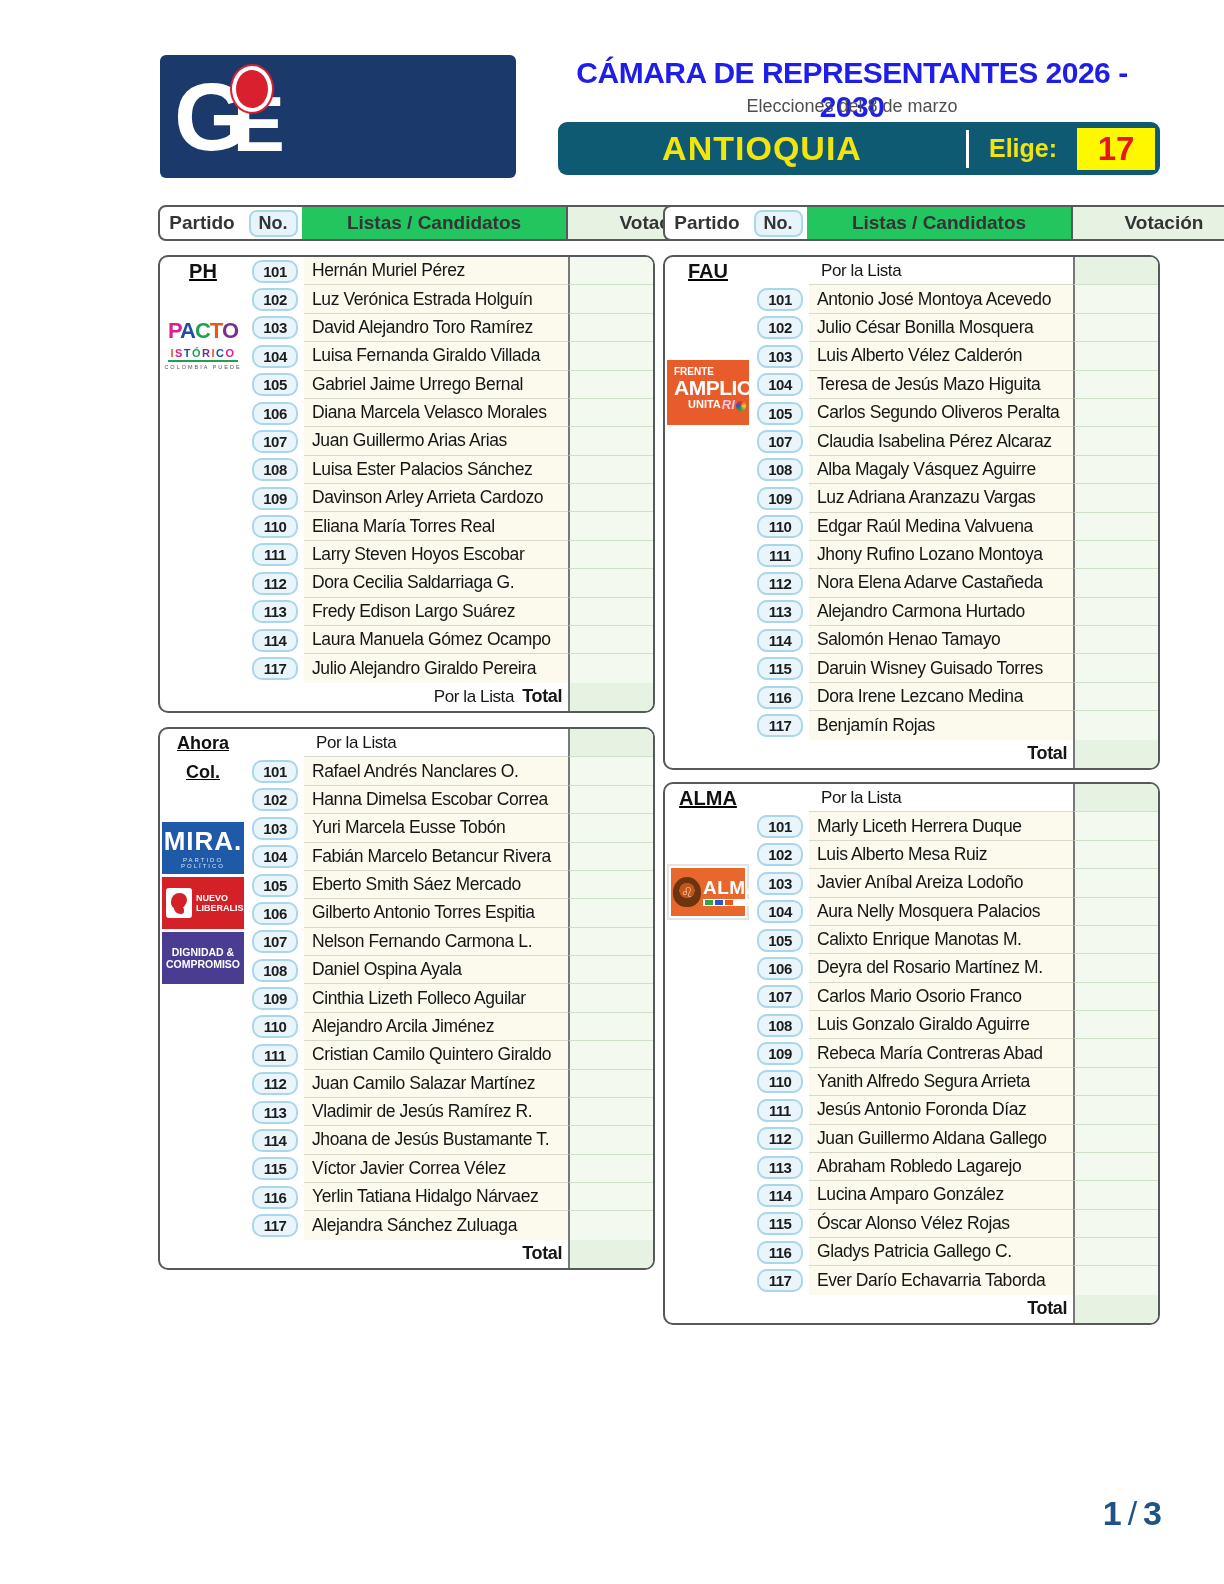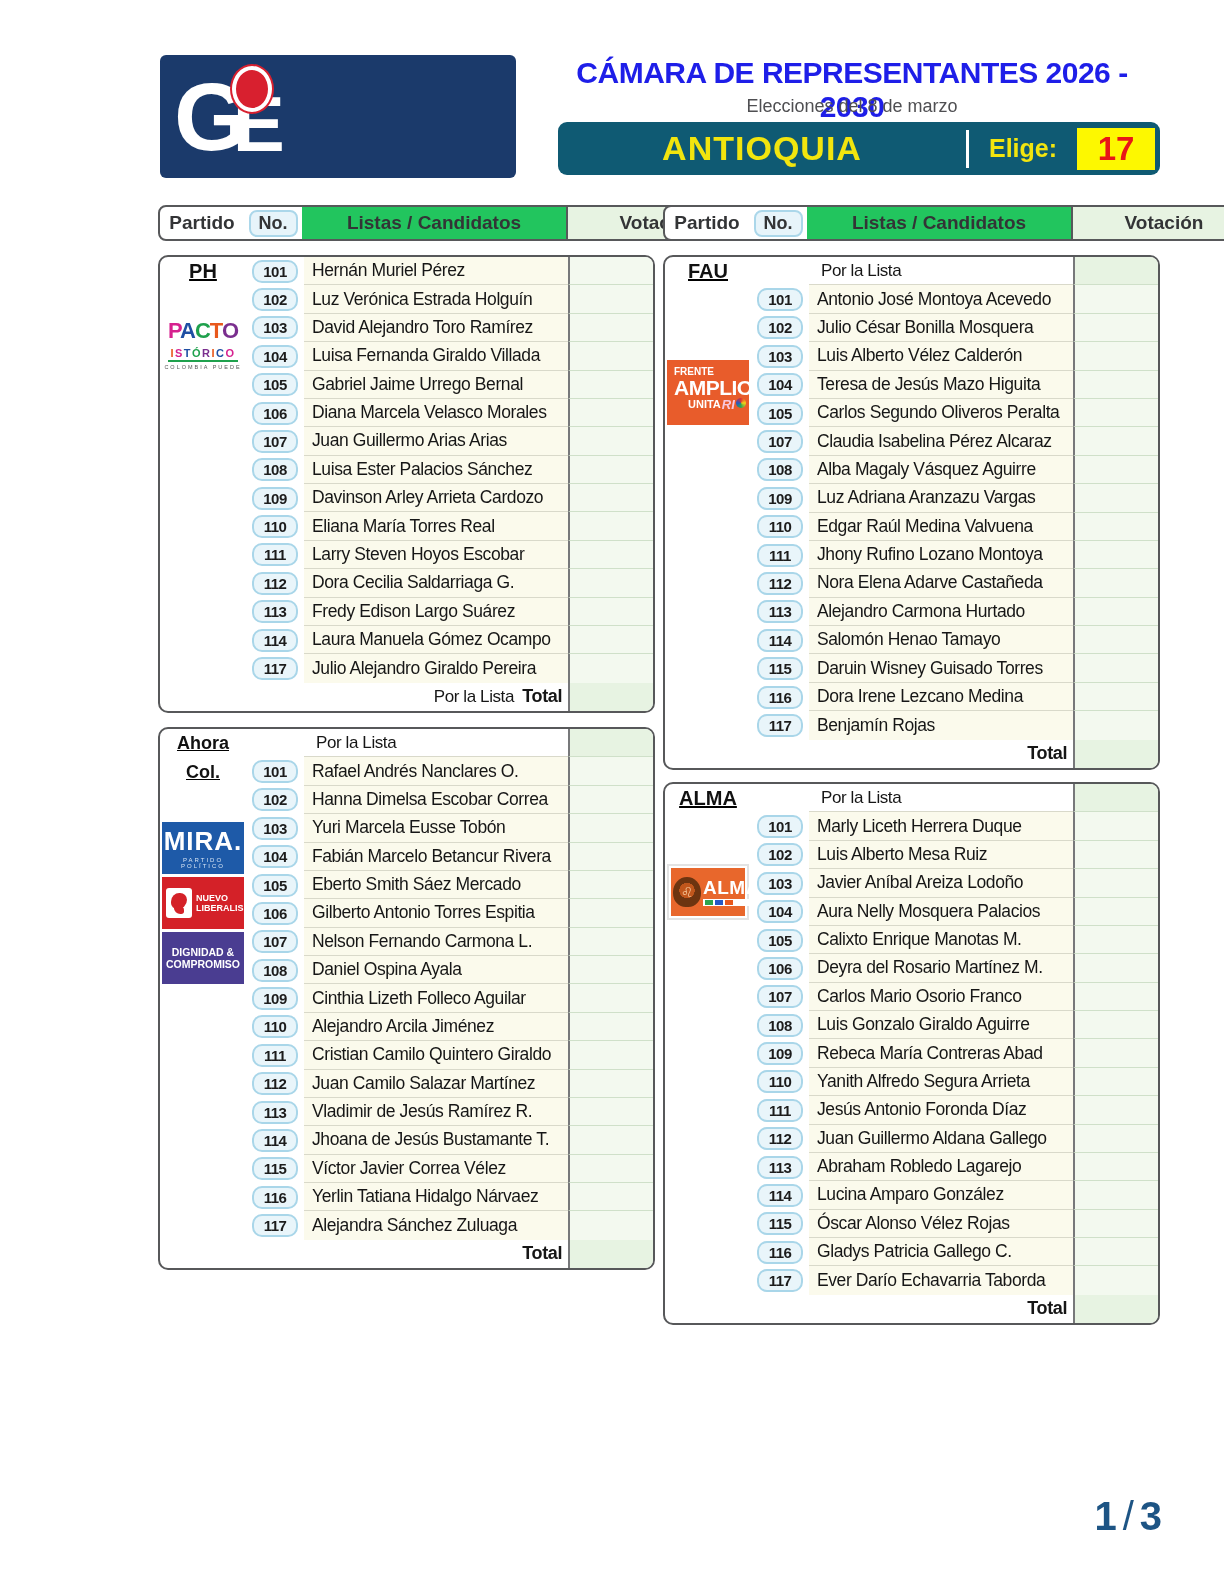--- a/index.html
+++ b/index.html
@@ -94,41 +94,41 @@
   .nl-text { color:#fff; font-weight:bold; font-size:9px; line-height:10px; margin-left:4px; }
 
   .logo-dig { position:absolute; left:2px; top:203px; width:82px; height:52px; background:#4a3d91;
               color:#fff; font-weight:bold; font-size:10.5px; line-height:12px; text-align:center;
               display:flex; flex-direction:column; justify-content:center; }
 
   .logo-fau { position:absolute; left:2px; top:63px; width:82px; height:65px; background:#e85c2b;
               color:#fff; padding:7px 0 0 7px;margin-top:40px; }
   .fau-l1 { font-weight:bold; font-size:10px; line-height:10px; }
   .fau-l2 { font-weight:bold; font-size:21px; line-height:21px; letter-spacing:-0.5px; }
-  .fau-l3 { font-weight:bold; font-size:11px; line-height:13px; padding-left:14px; display:flex; align-items:flex-start; }
+  .fau-l3 { font-weight:bold; font-size:11px; line-height:13px; padding-left:14px; display:flex; align-items:flex-end; }
   .fau-ri { font-style:italic; font-size:13px; color:#f7c8dd; margin-left:1px; }
   .fau-o { width:10px; height:10px; border-radius:50%; margin-left:1px;
            background:conic-gradient(#e03131,#f5d117,#2da44e,#2458c5,#e03131); }
 
   .logo-alma { position:absolute; left:2px; top:80px; width:82px; height:56px; background:#ffffff;
                border:2px solid #e3e3e3; padding:2px; }
   .alma-inner { width:100%; height:100%; background:#e8672c; display:flex; align-items:center; padding:2px; }
   .lion { width:28px; height:30px; flex:none; border-radius:50% 50% 45% 45%;
           background:radial-gradient(circle at 50% 45%, #c0561c 0 35%, #6d3410 36% 100%);
           display:flex; align-items:center; justify-content:center; }
   .leo { color:#f6c79a; font-size:14px; }
   .alma-right { margin-left:2px; }
   .alma-name { color:#fff; font-weight:bold; font-size:19px; line-height:19px; letter-spacing:0.5px; }
   .alma-badges { background:#ffffff; margin-top:2px; padding:1px 2px; display:flex; gap:2px; }
   .alma-badges span { width:8px; height:5px; display:inline-block; }
   .b1{background:#2da44e}.b2{background:#2458c5}.b3{background:#e8581c}
 
   
   .page-num { position:absolute; left:1040px; top:1494px; width:122px; text-align:right;
-              color:#1d5484; font-weight:bold; font-size:40px; }
+              color:#1d5484; font-weight:bold; font-size:34px; }
   .page-num .sep { font-weight:normal; padding:0 6px; }
 </style>
 </head>
 <body>
 
 <div class="page">
 
   <div class="ge-logo">
     <div class="ge-mono">
       <span class="ge-g">G</span>

